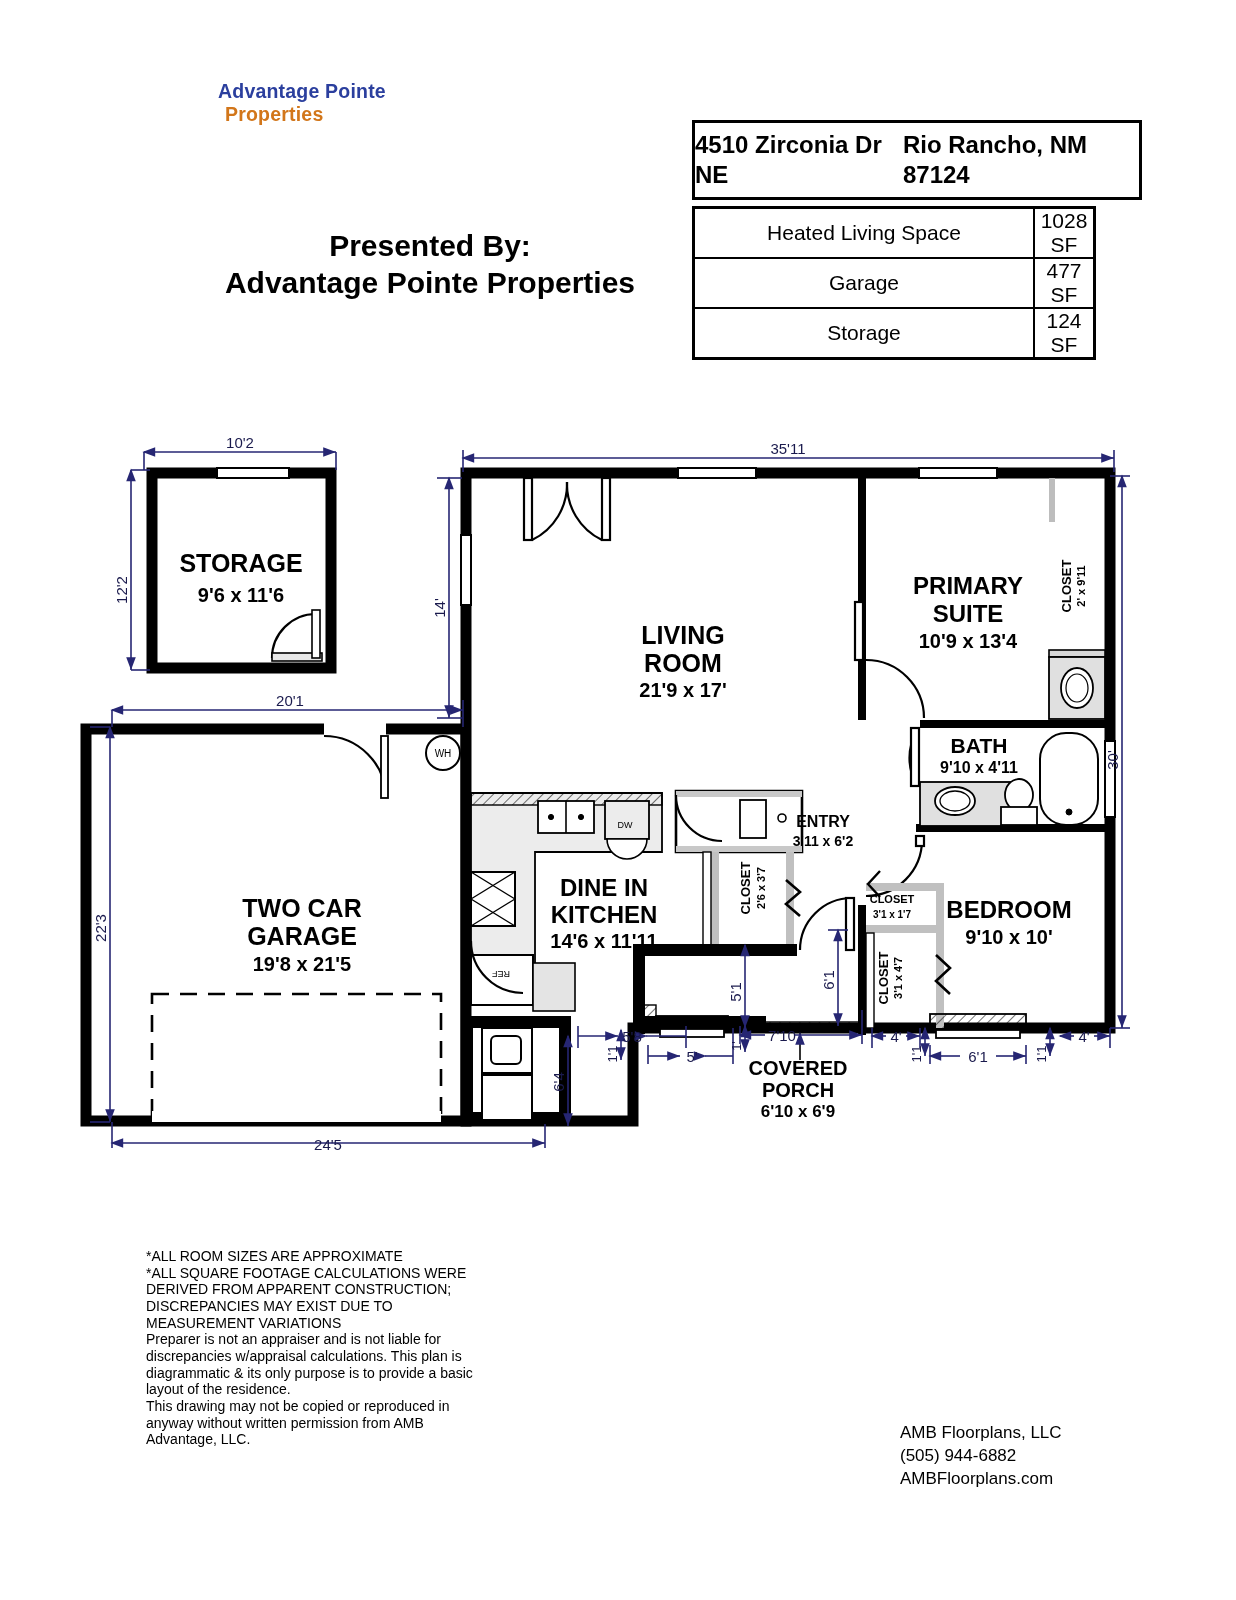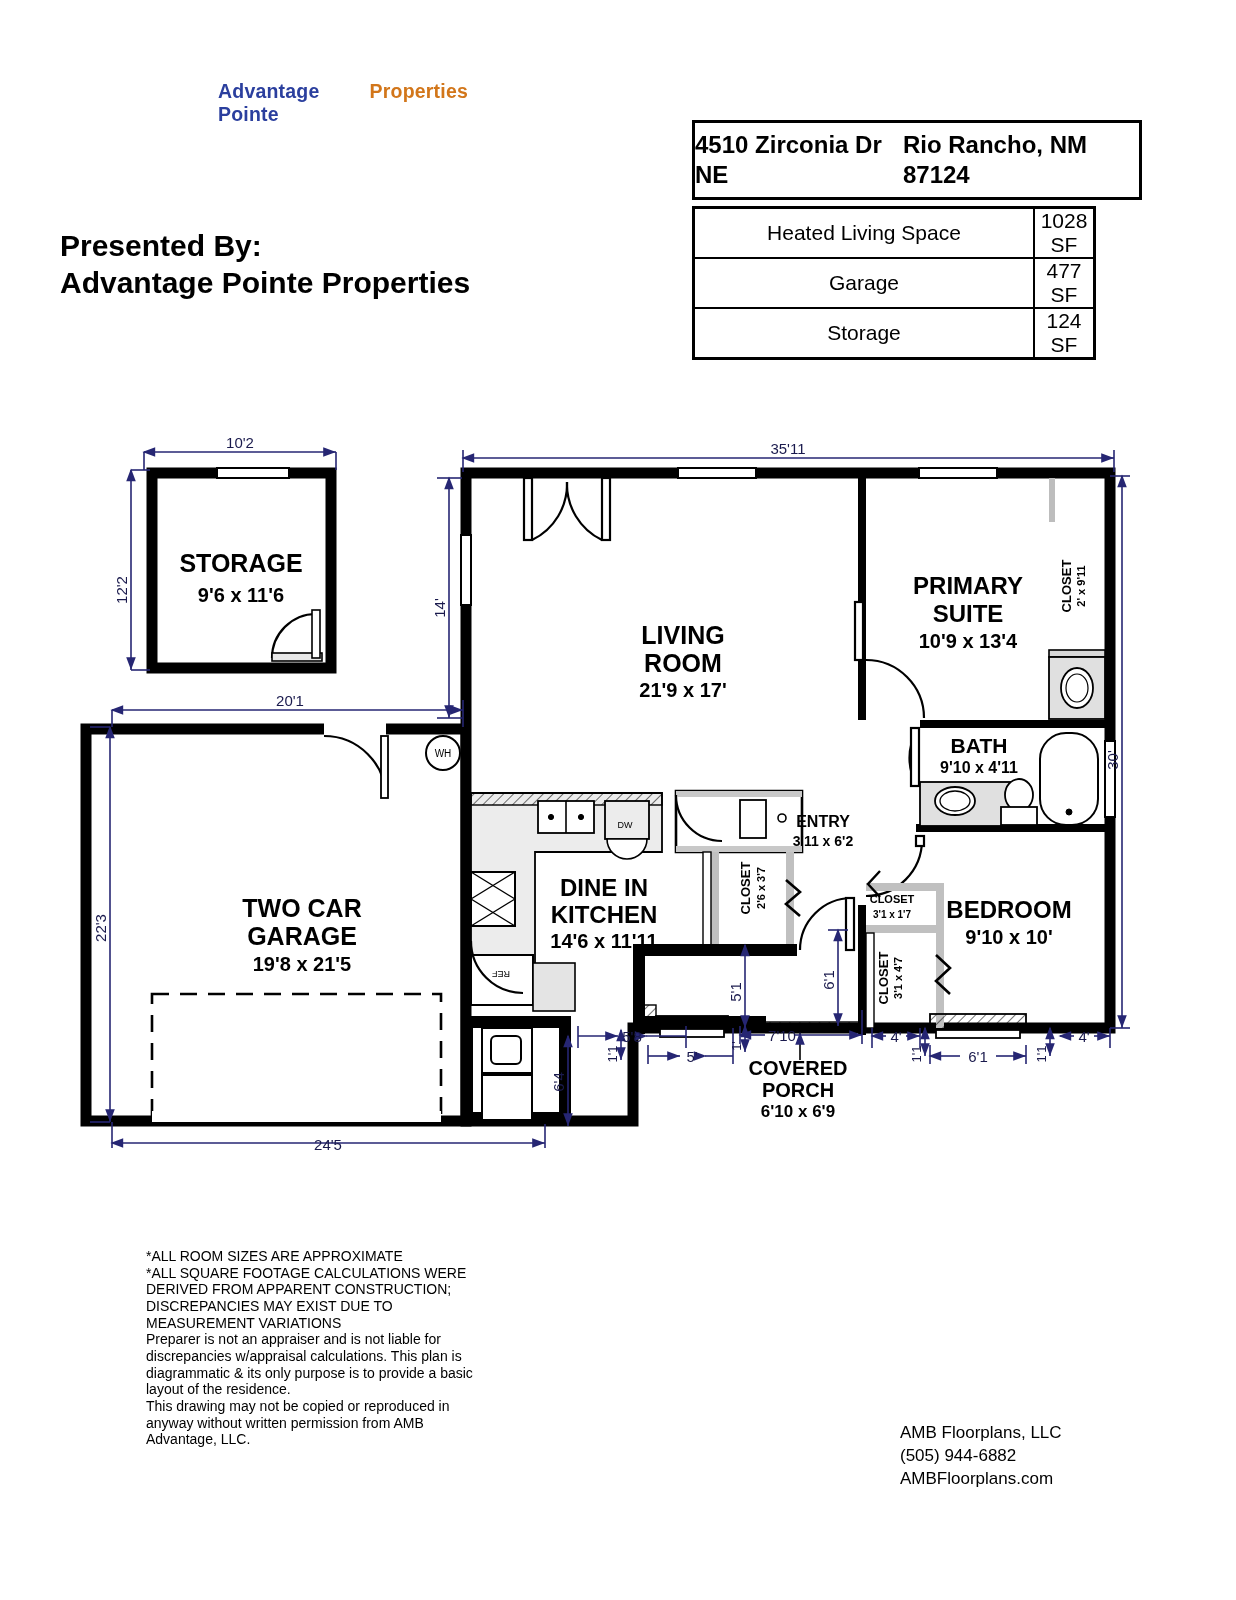--- a/index.html
+++ b/index.html
@@ -4,25 +4,25 @@
 <style>
   html,body{margin:0;padding:0;background:#fff;}
   body{width:1236px;height:1600px;position:relative;font-family:"Liberation Sans",sans-serif;color:#000;overflow:hidden;}
 
   
   #logo{position:absolute;left:218px;top:78px;width:250px;height:110px;}
   #logo .lg-row{display:flex;align-items:flex-end;justify-content:center;line-height:.85;}
   #logo .ap{font-family:"Liberation Serif",serif;font-weight:bold;font-size:79px;color:#2b3f9e;letter-spacing:-1px;}
   #logo .bar{font-family:"Liberation Serif",serif;font-size:62px;color:#d2761a;margin:0 5px 4px 5px;font-weight:400;}
   #logo .pp{font-family:"Liberation Serif",serif;font-weight:bold;font-size:79px;color:#d2761a;}
-  #logo .lg-sub{display:flex;justify-content:center;font-size:19.5px;font-weight:bold;margin-top:2px;letter-spacing:.2px;}
+  #logo .lg-sub{display:flex;justify-content:center;font-size:19.5px;font-weight:bold;margin-top:2px;letter-spacing:.2px;flex-direction:column;}
   #logo .lg-sub .b{color:#2b3f9e;}
   #logo .lg-sub .o{color:#d2761a;margin-left:7px;}
 
-  #presented{position:absolute;left:60px;top:228px;width:740px;text-align:left;
+  #presented{position:absolute;left:60px;top:228px;width:740px;text-align:center;
     font-size:30px;font-weight:bold;line-height:1.22;}
 
   #addr-box{position:absolute;left:692px;top:120px;width:444px;height:74px;border:3px solid #000;
     display:flex;align-items:center;justify-content:center;}
   #addr-box .ln{font-size:24px;font-weight:bold;line-height:1.25;}
 
   #sf-table{position:absolute;left:692px;top:206px;width:404px;border:3px solid #000;border-collapse:collapse;}
   #sf-table td{border:2px solid #000;font-size:21px;text-align:center;height:27px;padding:0 4px;}
   #sf-table td.lbl{width:330px;}
 

